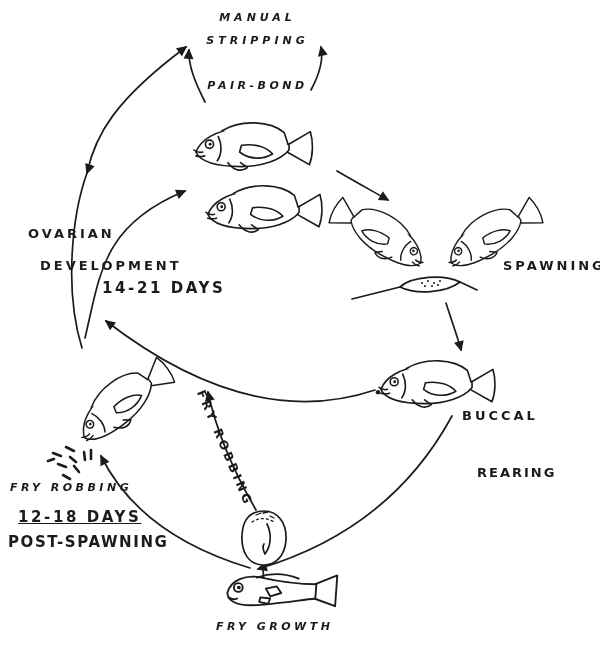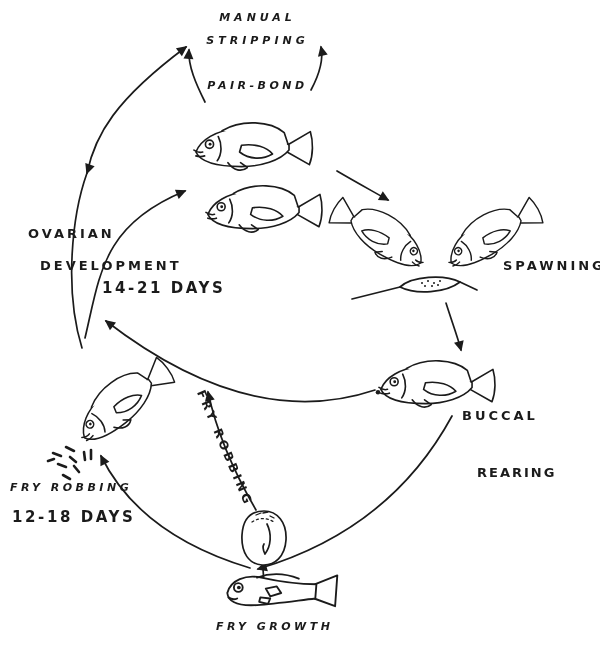--- a/index.html
+++ b/index.html
@@ -187,16 +187,17 @@
   <div class="lbl mid" style="left:40px; top:258px;">DEVELOPMENT</div>
   <div class="lbl sml" style="left:102px; top:279px;">14-21 DAYS</div>
 
 
   <div class="lbl" id="lbl-fry-robbing" style="left:207px; top:388px;">FRY ROBBING</div>
 
   <div class="lbl mid" style="left:462px; top:408px;">BUCCAL</div>
   <div class="lbl mid" style="left:477px; top:432px; letter-spacing:2px;margin-top:33px;">REARING</div>
 
   <div class="lbl big" style="left:10px; top:481px; letter-spacing:3.5px;">FRY ROBBING</div>
-  <div class="lbl sml" style="left:12px; top:508px;">12-18 DAYS</div>
+  <div class="lbl sml" style="left:18px; top:508px;text-decoration:underline;">12-18 DAYS</div>
+  <div class="lbl sml" style="left:8px; top:533px; letter-spacing:1.6px;">POST-SPAWNING</div>
 
   <div class="lbl big" style="left:216px; top:620px; letter-spacing:3.5px;">FRY GROWTH</div>
 </div>
 
 </body></html>

